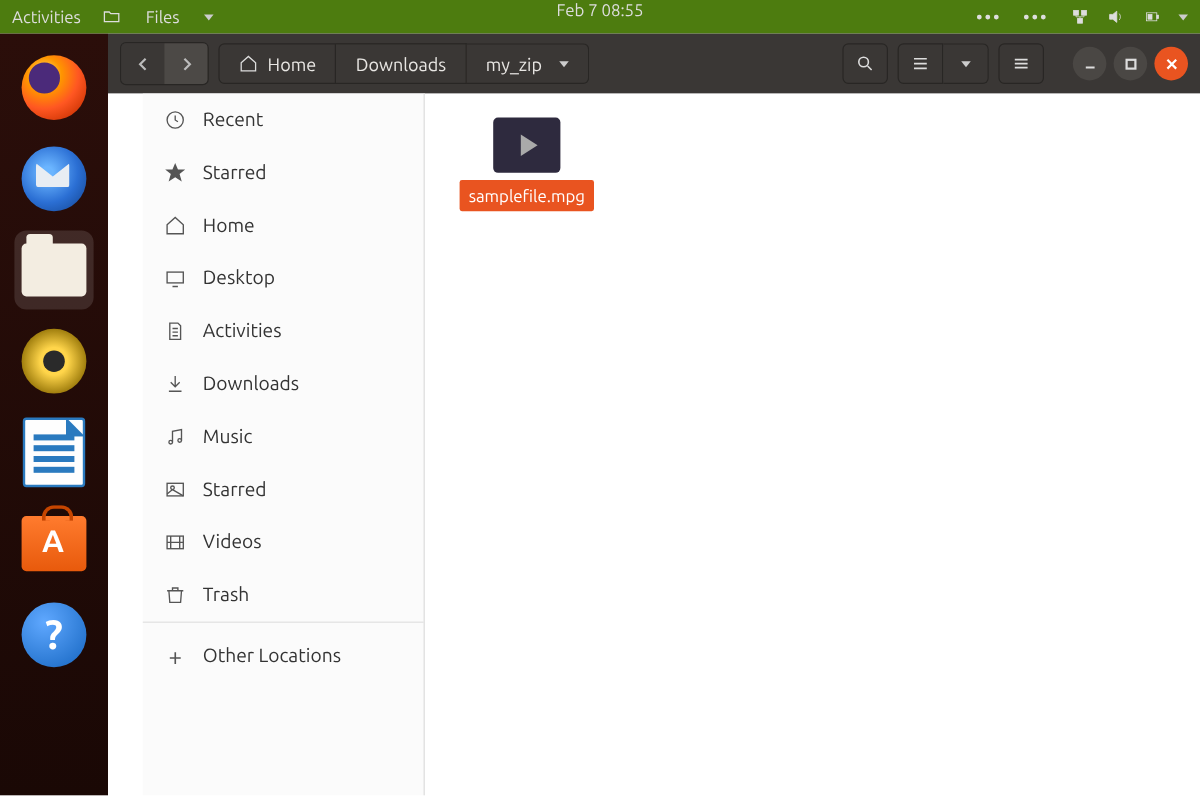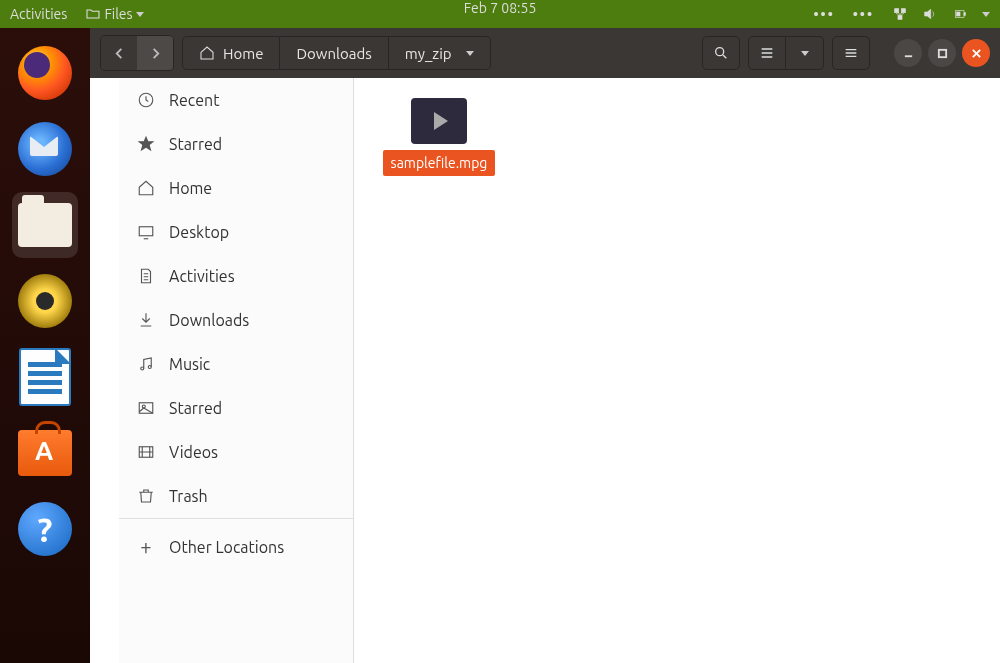--- a/index.html
+++ b/index.html
@@ -15,21 +15,21 @@
     height: 28px;
     background: #4d7c0f;
     color: #ddd;
     display: flex;
     font-size: 14px;
     padding: 0 10px;
   }
   .top-panel .left { display:flex; align-items:center; gap:18px; }
   .top-panel .center { position:absolute; left:50%; transform:translateX(-50%); }
   .top-panel .right { margin-left:auto; display:flex; align-items:center; gap:18px; }
-  .files-menu { display:flex; align-items:center; gap:3px;}
+  .files-menu { display:flex; align-items:center; gap:20px;}
   .tri-down { display:inline-block; width:0;height:0;border-left:4px solid transparent;border-right:4px solid transparent;border-top:5px solid #ccc; vertical-align:middle;}
   .dots {letter-spacing:2px; font-weight:bold;}
   .sys-icons { display:flex; align-items:center; gap:14px;}
   .sys-icons svg { width:16px; height:16px; fill:#ddd; stroke:#ddd;}
 
   
   .desktop { display:flex; height: calc(663px - 28px); }
   
   .dock {
     width: 90px;

